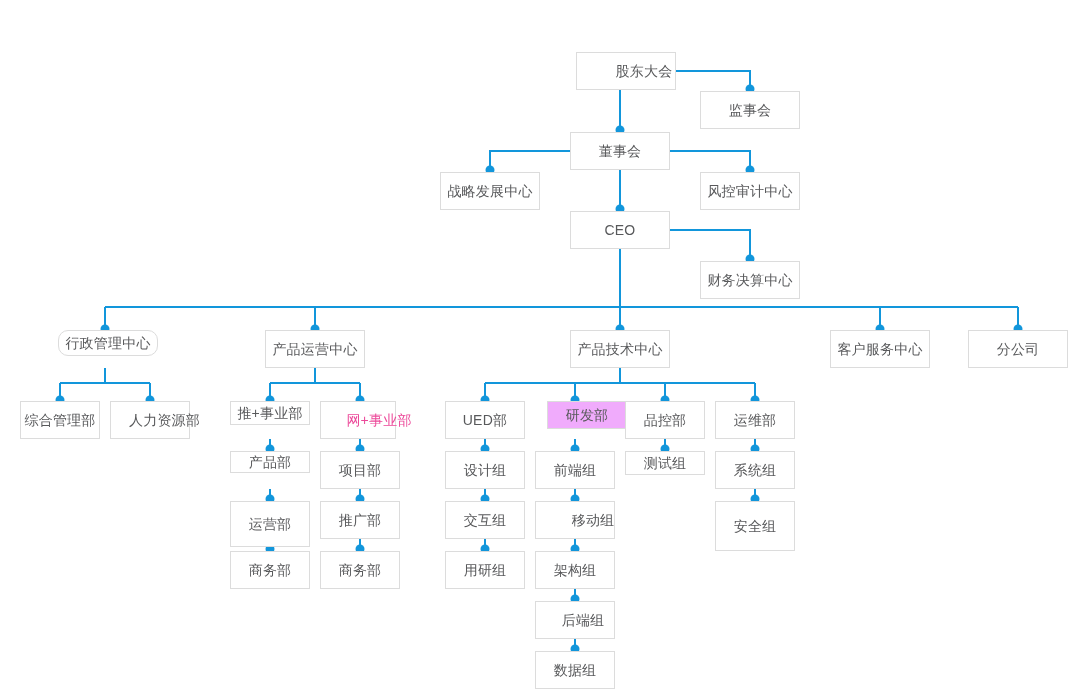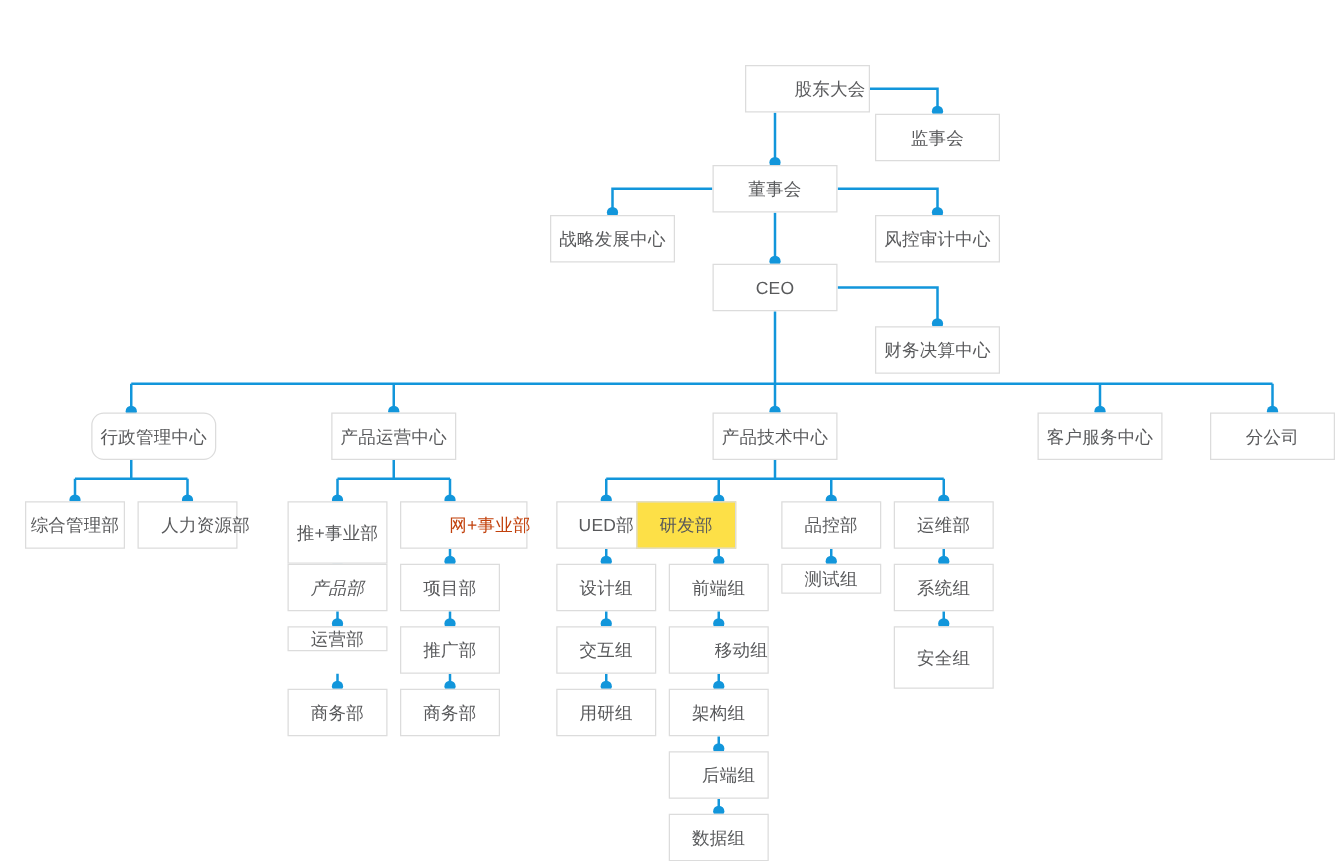--- a/index.html
+++ b/index.html
@@ -115,90 +115,90 @@
       <circle cx="575" cy="499" r="4.5" fill="#1296db"></circle>
       <circle cx="755" cy="499" r="4.5" fill="#1296db"></circle>
       <circle cx="270" cy="549" r="4.5" fill="#1296db"></circle>
       <circle cx="360" cy="549" r="4.5" fill="#1296db"></circle>
       <circle cx="485" cy="549" r="4.5" fill="#1296db"></circle>
       <circle cx="575" cy="549" r="4.5" fill="#1296db"></circle>
       <circle cx="575" cy="599" r="4.5" fill="#1296db"></circle>
       <circle cx="575" cy="649" r="4.5" fill="#1296db"></circle>
     </svg>
   <div id="node-layer">
-      <div class="node" style="left: 596px; top: 52px; width: 100px; height: 38px; border-color: rgb(220, 220, 220); background: rgb(255, 255, 255); color: rgb(88, 89, 91); padding-left: 36px;">
+      <div class="node" style="left: 576px; top: 52px; width: 100px; height: 38px; border-color: rgb(220, 220, 220); background: rgb(255, 255, 255); color: rgb(88, 89, 91); padding-left: 36px;">
         <span class="node-label">股东大会</span>
       </div>
       <div class="node" style="left: 700px; top: 91px; width: 100px; height: 38px; border-color: rgb(220, 220, 220); background: rgb(255, 255, 255); color: rgb(88, 89, 91);">
         <span class="node-label">监事会</span>
       </div>
       <div class="node" style="left: 570px; top: 132px; width: 100px; height: 38px; border-color: rgb(220, 220, 220); background: rgb(255, 255, 255); color: rgb(88, 89, 91);">
         <span class="node-label">董事会</span>
       </div>
       <div class="node" style="left: 440px; top: 172px; width: 100px; height: 38px; border-color: rgb(220, 220, 220); background: rgb(255, 255, 255); color: rgb(88, 89, 91);">
         <span class="node-label">战略发展中心</span>
       </div>
       <div class="node" style="left: 700px; top: 172px; width: 100px; height: 38px; border-color: rgb(220, 220, 220); background: rgb(255, 255, 255); color: rgb(88, 89, 91);">
         <span class="node-label">风控审计中心</span>
       </div>
       <div class="node" style="left: 570px; top: 211px; width: 100px; height: 38px; border-color: rgb(220, 220, 220); background: rgb(255, 255, 255); color: rgb(88, 89, 91);">
         <span class="node-label">CEO</span>
       </div>
       <div class="node" style="left: 700px; top: 261px; width: 100px; height: 38px; border-color: rgb(220, 220, 220); background: rgb(255, 255, 255); color: rgb(88, 89, 91);">
         <span class="node-label">财务决算中心</span>
       </div>
-      <div class="node" style="left: 73px; top: 330px; width: 100px; height: 38px; border-color: rgb(220, 220, 220); background: rgb(255, 255, 255); color: rgb(88, 89, 91); border-radius: 10px;">
+      <div class="node" style="left: 58px; top: 330px; width: 100px; height: 26px; border-color: rgb(220, 220, 220); background: rgb(255, 255, 255); color: rgb(88, 89, 91); border-radius: 10px;">
         <span class="node-label">行政管理中心</span>
       </div>
       <div class="node" style="left: 265px; top: 330px; width: 100px; height: 38px; border-color: rgb(220, 220, 220); background: rgb(255, 255, 255); color: rgb(88, 89, 91);">
         <span class="node-label">产品运营中心</span>
       </div>
       <div class="node" style="left: 570px; top: 330px; width: 100px; height: 38px; border-color: rgb(220, 220, 220); background: rgb(255, 255, 255); color: rgb(88, 89, 91);">
         <span class="node-label">产品技术中心</span>
       </div>
       <div class="node" style="left: 830px; top: 330px; width: 100px; height: 38px; border-color: rgb(220, 220, 220); background: rgb(255, 255, 255); color: rgb(88, 89, 91);">
         <span class="node-label">客户服务中心</span>
       </div>
       <div class="node" style="left: 968px; top: 330px; width: 100px; height: 38px; border-color: rgb(220, 220, 220); background: rgb(255, 255, 255); color: rgb(88, 89, 91);">
         <span class="node-label">分公司</span>
       </div>
       <div class="node" style="left: 20px; top: 401px; width: 80px; height: 38px; border-color: rgb(220, 220, 220); background: rgb(255, 255, 255); color: rgb(88, 89, 91);">
         <span class="node-label">综合管理部</span>
       </div>
       <div class="node" style="left: 110px; top: 401px; width: 80px; height: 38px; border-color: rgb(220, 220, 220); background: rgb(255, 255, 255); color: rgb(88, 89, 91); padding-left: 29px;">
         <span class="node-label">人力资源部</span>
       </div>
-      <div class="node" style="left: 230px; top: 401px; width: 80px; height: 50px; border-color: rgb(220, 220, 220); background: rgb(255, 255, 255); color: rgb(88, 89, 91);">
+      <div class="node" style="left: 230px; top: 401px; width: 80px; height: 24px; border-color: rgb(220, 220, 220); background: rgb(255, 255, 255); color: rgb(88, 89, 91);">
         <span class="node-label">推+事业部</span>
       </div>
-      <div class="node" style="left: 320px; top: 401px; width: 102px; height: 38px; border-color: rgb(220, 220, 220); background: rgb(255, 255, 255); color: #c2410c; padding-left: 42px;">
+      <div class="node" style="left: 320px; top: 401px; width: 76px; height: 38px; border-color: rgb(220, 220, 220); background: rgb(255, 255, 255); color: #ec4899; padding-left: 42px;">
         <span class="node-label">网+事业部</span>
       </div>
-      <div class="node" style="left: 230px; top: 451px; width: 80px; height: 38px; border-color: rgb(220, 220, 220); background: rgb(255, 255, 255); color: rgb(88, 89, 91); font-style: italic;">
+      <div class="node" style="left: 230px; top: 451px; width: 80px; height: 22px; border-color: rgb(220, 220, 220); background: rgb(255, 255, 255); color: rgb(88, 89, 91);">
         <span class="node-label">产品部</span>
       </div>
       <div class="node" style="left: 320px; top: 451px; width: 80px; height: 38px; border-color: rgb(220, 220, 220); background: rgb(255, 255, 255); color: rgb(88, 89, 91);">
         <span class="node-label">项目部</span>
       </div>
-      <div class="node" style="left: 230px; top: 501px; width: 80px; height: 20px; border-color: rgb(220, 220, 220); background: rgb(255, 255, 255); color: rgb(88, 89, 91); align-items: center;">
+      <div class="node" style="left: 230px; top: 501px; width: 80px; height: 46px; border-color: rgb(220, 220, 220); background: rgb(255, 255, 255); color: rgb(88, 89, 91); align-items: center;">
         <span class="node-label">运营部</span>
       </div>
       <div class="node" style="left: 320px; top: 501px; width: 80px; height: 38px; border-color: rgb(220, 220, 220); background: rgb(255, 255, 255); color: rgb(88, 89, 91);">
         <span class="node-label">推广部</span>
       </div>
       <div class="node" style="left: 230px; top: 551px; width: 80px; height: 38px; border-color: rgb(220, 220, 220); background: rgb(255, 255, 255); color: rgb(88, 89, 91);">
         <span class="node-label">商务部</span>
       </div>
       <div class="node" style="left: 320px; top: 551px; width: 80px; height: 38px; border-color: rgb(220, 220, 220); background: rgb(255, 255, 255); color: rgb(88, 89, 91);">
         <span class="node-label">商务部</span>
       </div>
       <div class="node" style="left: 445px; top: 401px; width: 80px; height: 38px; border-color: rgb(220, 220, 220); background: rgb(255, 255, 255); color: rgb(88, 89, 91);">
         <span class="node-label">UED部</span>
       </div>
-      <div class="node" style="left: 509px; top: 401px; width: 80px; height: 38px; border-color: rgb(220, 220, 220); background: #fde047; color: rgb(88, 89, 91);">
+      <div class="node" style="left: 547px; top: 401px; width: 80px; height: 28px; border-color: rgb(220, 220, 220); background: #f0abfc; color: rgb(88, 89, 91);">
         <span class="node-label">研发部</span>
       </div>
       <div class="node" style="left: 625px; top: 401px; width: 80px; height: 38px; border-color: rgb(220, 220, 220); background: rgb(255, 255, 255); color: rgb(88, 89, 91);">
         <span class="node-label">品控部</span>
       </div>
       <div class="node" style="left: 715px; top: 401px; width: 80px; height: 38px; border-color: rgb(220, 220, 220); background: rgb(255, 255, 255); color: rgb(88, 89, 91);">
         <span class="node-label">运维部</span>
       </div>
       <div class="node" style="left: 445px; top: 451px; width: 80px; height: 38px; border-color: rgb(220, 220, 220); background: rgb(255, 255, 255); color: rgb(88, 89, 91);">
         <span class="node-label">设计组</span>

